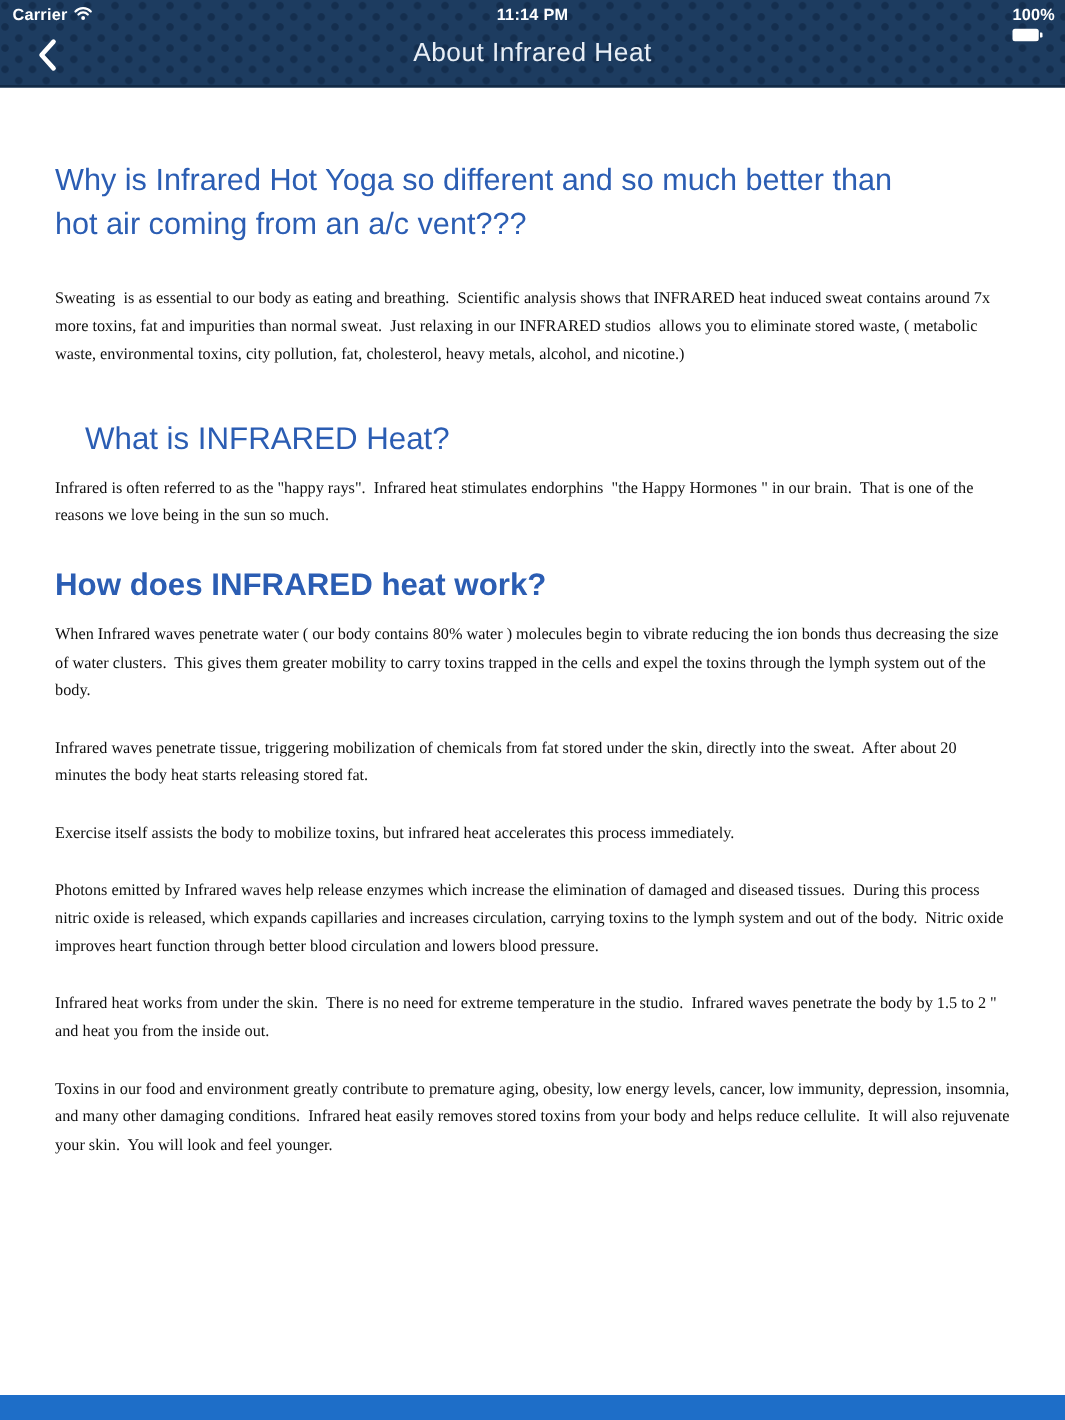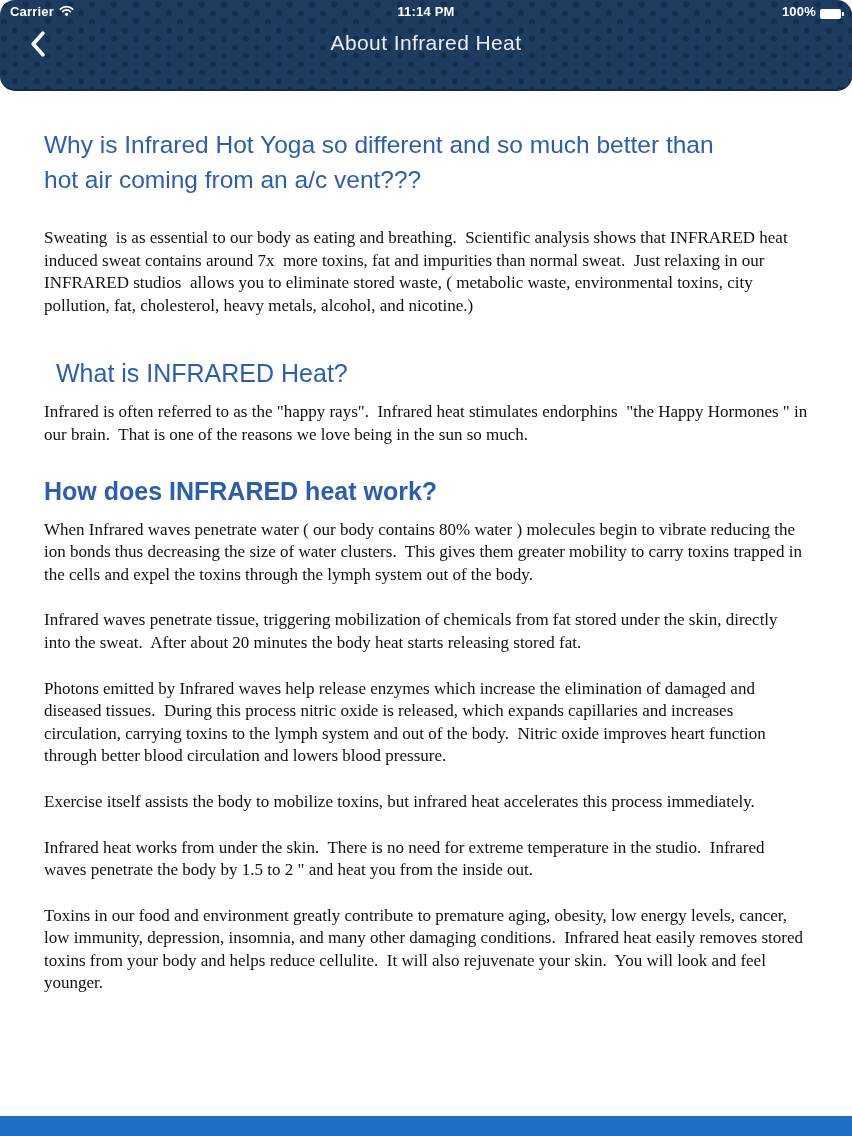--- a/index.html
+++ b/index.html
@@ -3,43 +3,42 @@
 <meta charset="utf-8">
 <style>
   html,body{margin:0;padding:0;background:#ffffff;}
   .screen{
     position:relative;width:852px;height:1136px;margin:0 auto;
     background:#ffffff;overflow:hidden;
     font-family:"Liberation Sans",sans-serif;
   }
   
   .header{
-    position:absolute;top:0;left:0;width:852px;height:91px;
+    position:absolute;top:0;left:0;width:852px;height:70px;
     background-color:#1d3c60;
     background-image:
       radial-gradient(circle, #142e4e 2.6px, rgba(0,0,0,0) 3.4px),
       radial-gradient(circle, #142e4e 2.6px, rgba(0,0,0,0) 3.4px);
     background-size:22px 17px,22px 17px;
     background-position:4px 5px,15px 13px;
     border-bottom:2px solid #122a46;
     box-sizing:border-box;
     color:#ffffff;
-    border-radius:15px;
   }
   .statusbar{
     position:absolute;top:3px;left:0;width:852px;height:18px;
     font-size:13px;letter-spacing:.2px;
   }
   .status-left{position:absolute;left:10px;top:1px;display:flex;align-items:center;gap:5px;}
   .carrier{font-weight:600;}
   .status-time{
     position:absolute;left:50%;top:1px;transform:translateX(-50%);
     font-weight:700;
   }
-  .status-right{position:absolute;right:8px;top:1px;display:flex;align-items:flex-end;gap:4px;}
+  .status-right{position:absolute;right:8px;top:1px;display:flex;align-items:flex-start;gap:4px;flex-direction:column;}
   .battery-pct{font-weight:600;}
   .battery{display:flex;align-items:center;}
   .battery-body{width:21px;height:10px;background:#ffffff;border-radius:2px;}
   .battery-tip{width:2px;height:4px;background:#ffffff;border-radius:0 1px 1px 0;margin-left:1px;}
   .navrow{position:absolute;top:22px;left:0;width:852px;height:46px;}
   .back-btn{
     position:absolute;left:22px;top:9px;width:30px;height:30px;
     display:flex;align-items:center;justify-content:center;cursor:pointer;
   }
   .nav-title{
@@ -51,31 +50,31 @@
     position:absolute;top:70px;left:0;width:852px;
     padding:0 44px;box-sizing:border-box;
   }
   .h1{
     margin:58px 0 30px 0;
     font-size:24.5px;line-height:34.5px;font-weight:400;
     color:#2b5db3;
   }
   .h1 span{display:block;}
   .h2{
-    margin:40px 0 12px 4px;padding-left:8px;
+    margin:40px 0 12px 16px;padding-left:8px;
     font-size:25px;line-height:32px;font-weight:400;color:#2b5db3;
   }
   .h3{
     margin:28px 0 12px 0;
     font-size:25px;line-height:32px;font-weight:700;color:#2b5db3;
   }
   .p{
     margin:0 0 23px 0;max-width:792px;
     font-family:"Liberation Serif",serif;
-    font-size:17px;line-height:22.6px;color:#101010;
+    font-size:13px;line-height:22.6px;color:#101010;
     white-space:pre-wrap;
   }
   
   .bottom-bar{
     position:absolute;left:0;bottom:0;width:852px;height:20px;
     background:#1e6ec8;
   }
 </style>
 </head>
 <body>
@@ -128,22 +127,22 @@
     <p class="p">Sweating  is as essential to our body as eating and breathing.  Scientific analysis shows that INFRARED heat induced sweat contains around 7x  more toxins, fat and impurities than normal sweat.  Just relaxing in our INFRARED studios  allows you to eliminate stored waste, ( metabolic waste, environmental toxins, city pollution, fat, cholesterol, heavy metals, alcohol, and nicotine.)</p>
 
     <div class="h2">What is INFRARED Heat?</div>
 
     <p class="p">Infrared is often referred to as the "happy rays".  Infrared heat stimulates endorphins  "the Happy Hormones " in our brain.  That is one of the reasons we love being in the sun so much.</p>
 
     <div class="h3">How does INFRARED heat work?</div>
 
     <p class="p">When Infrared waves penetrate water ( our body contains 80% water ) molecules begin to vibrate reducing the ion bonds thus decreasing the size of water clusters.  This gives them greater mobility to carry toxins trapped in the cells and expel the toxins through the lymph system out of the body.</p>
     <p class="p">Infrared waves penetrate tissue, triggering mobilization of chemicals from fat stored under the skin, directly into the sweat.  After about 20 minutes the body heat starts releasing stored fat.</p>
+    <p class="p">Exercise itself assists the body to mobilize toxins, but infrared heat accelerates this process immediately.</p>
     <p class="p">Photons emitted by Infrared waves help release enzymes which increase the elimination of damaged and diseased tissues.  During this process nitric oxide is released, which expands capillaries and increases circulation, carrying toxins to the lymph system and out of the body.  Nitric oxide improves heart function through better blood circulation and lowers blood pressure.</p>
-    <p class="p">Exercise itself assists the body to mobilize toxins, but infrared heat accelerates this process immediately.</p>
     <p class="p">Infrared heat works from under the skin.  There is no need for extreme temperature in the studio.  Infrared waves penetrate the body by 1.5 to 2 " and heat you from the inside out.</p>
     <p class="p">Toxins in our food and environment greatly contribute to premature aging, obesity, low energy levels, cancer, low immunity, depression, insomnia, and many other damaging conditions.  Infrared heat easily removes stored toxins from your body and helps reduce cellulite.  It will also rejuvenate your skin.  You will look and feel younger.</p>
 
   </div>
 
   <div class="bottom-bar"></div>
 
 </div>
 
 </body></html>

